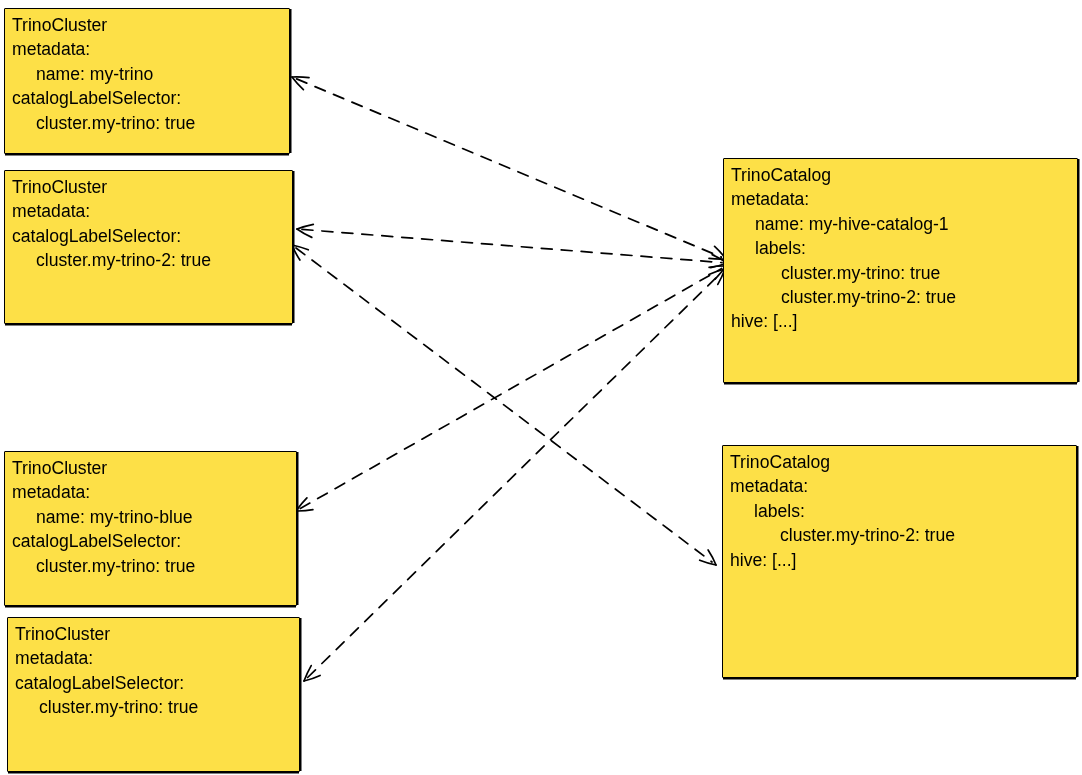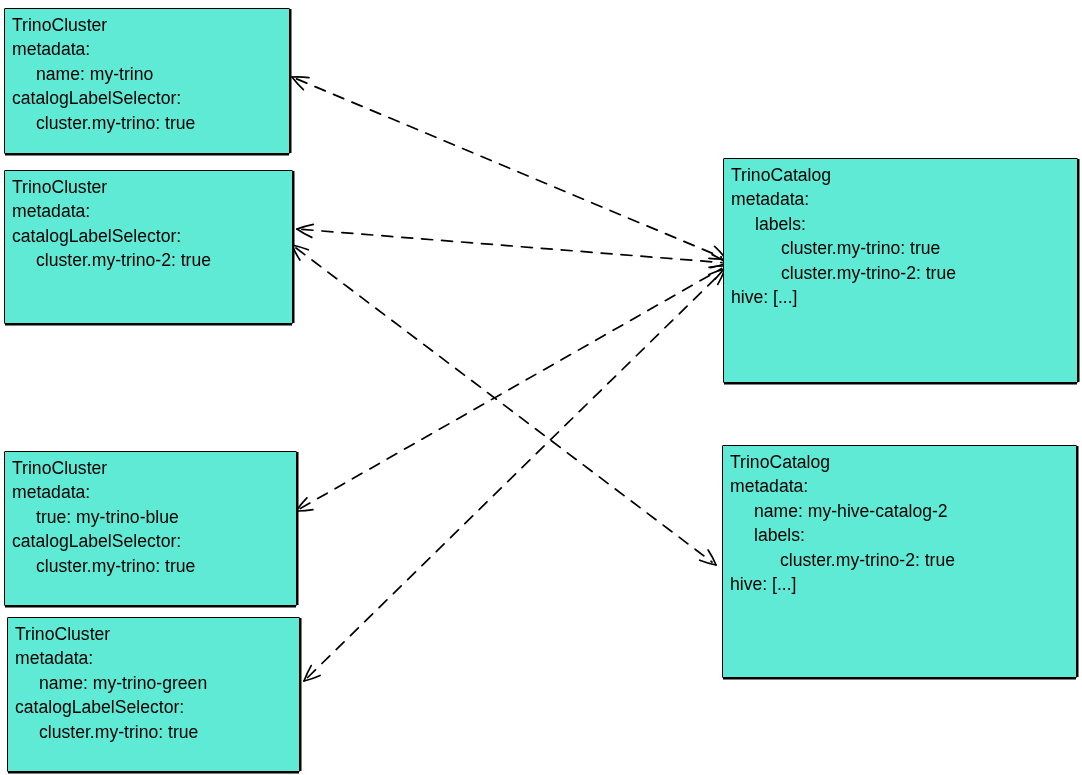--- a/index.html
+++ b/index.html
@@ -17,21 +17,21 @@
     color: #000000;
   }
   svg.edges {
     position: absolute;
     left: 0;
     top: 0;
   }
   .node {
     position: absolute;
     box-sizing: border-box;
-    background: #5eead4;
+    background: #fde047;
     border: 1.8px solid #000000;
     border-radius: 1px;
     padding: 4px 7px;
     
     box-shadow: 0 2.5px 0 -1px #000000, 2.5px 0 0 -1px #000000;
   }
   .ln {
     font-size: 17.6px;
     line-height: 24.4px;
     white-space: pre;
@@ -83,44 +83,43 @@
   <div class="node" style="left:4px; top:170px; width:289px; height:154px;">
     <div class="ln">TrinoCluster</div>
     <div class="ln">metadata:</div>
     <div class="ln">catalogLabelSelector:</div>
     <div class="ln i1">cluster.my-trino-2: true</div>
   </div>
 
   <div class="node" style="left:4px; top:451px; width:293px; height:155px;">
     <div class="ln">TrinoCluster</div>
     <div class="ln">metadata:</div>
-    <div class="ln i1">true: my-trino-blue</div>
+    <div class="ln i1">name: my-trino-blue</div>
     <div class="ln">catalogLabelSelector:</div>
     <div class="ln i1">cluster.my-trino: true</div>
   </div>
 
   <div class="node" style="left:7px; top:617px; width:293px; height:155px;">
     <div class="ln">TrinoCluster</div>
     <div class="ln">metadata:</div>
-    <div class="ln i1">name: my-trino-green</div>
     <div class="ln">catalogLabelSelector:</div>
     <div class="ln i1">cluster.my-trino: true</div>
   </div>
 
   <div class="node" style="left:723px; top:158px; width:355px; height:225px;">
     <div class="ln">TrinoCatalog</div>
     <div class="ln">metadata:</div>
+    <div class="ln i1">name: my-hive-catalog-1</div>
     <div class="ln i1">labels:</div>
     <div class="ln i2">cluster.my-trino: true</div>
     <div class="ln i2">cluster.my-trino-2: true</div>
     <div class="ln">hive: [...]</div>
   </div>
 
   <div class="node" style="left:722px; top:445px; width:355px; height:233px;">
     <div class="ln">TrinoCatalog</div>
     <div class="ln">metadata:</div>
-    <div class="ln i1">name: my-hive-catalog-2</div>
     <div class="ln i1">labels:</div>
     <div class="ln i2">cluster.my-trino-2: true</div>
     <div class="ln">hive: [...]</div>
   </div>
 
 </div>
 
 </body></html>

